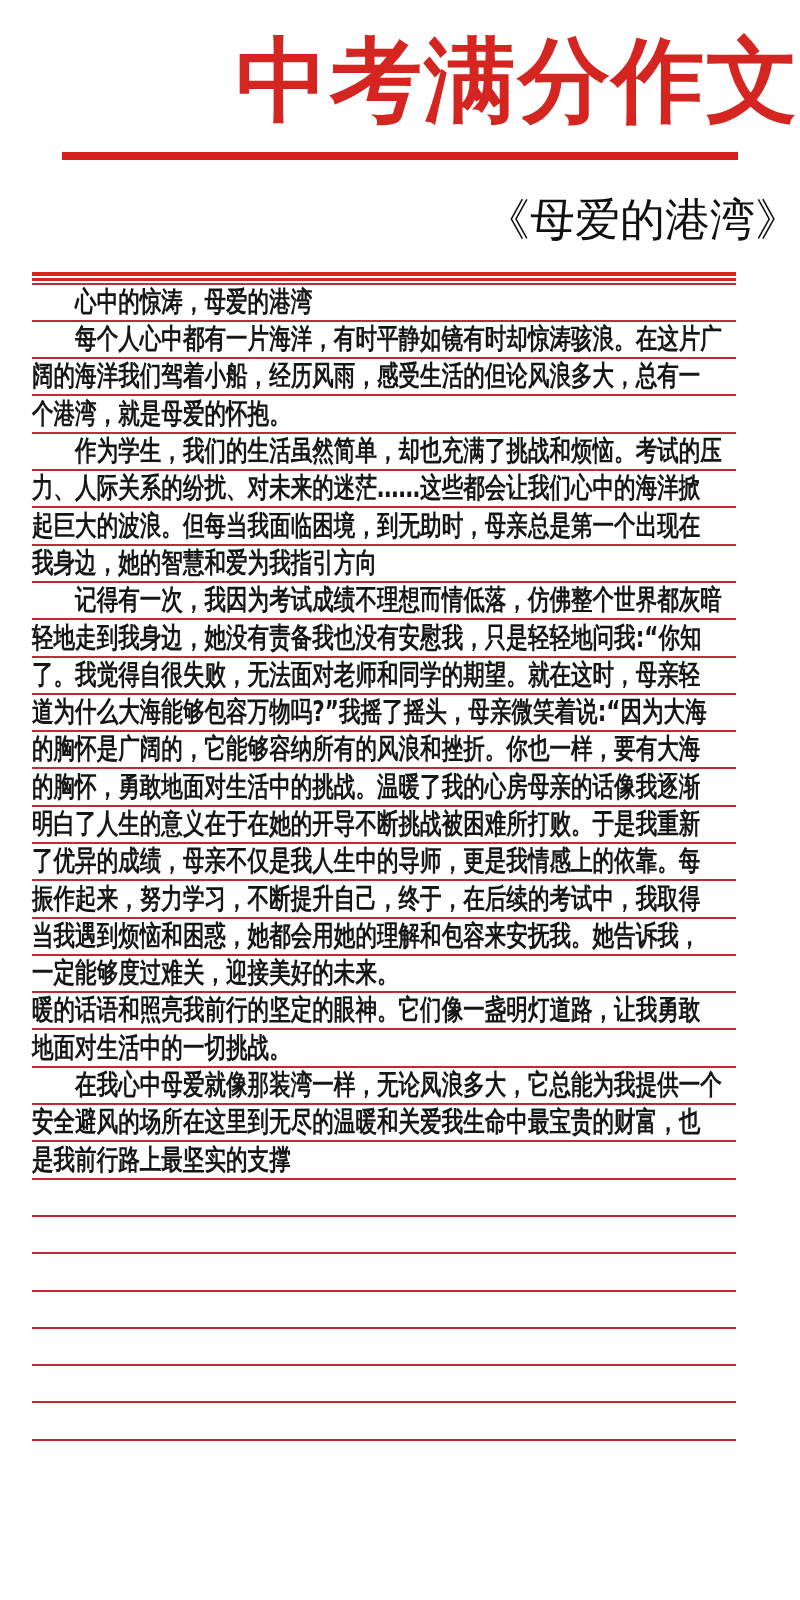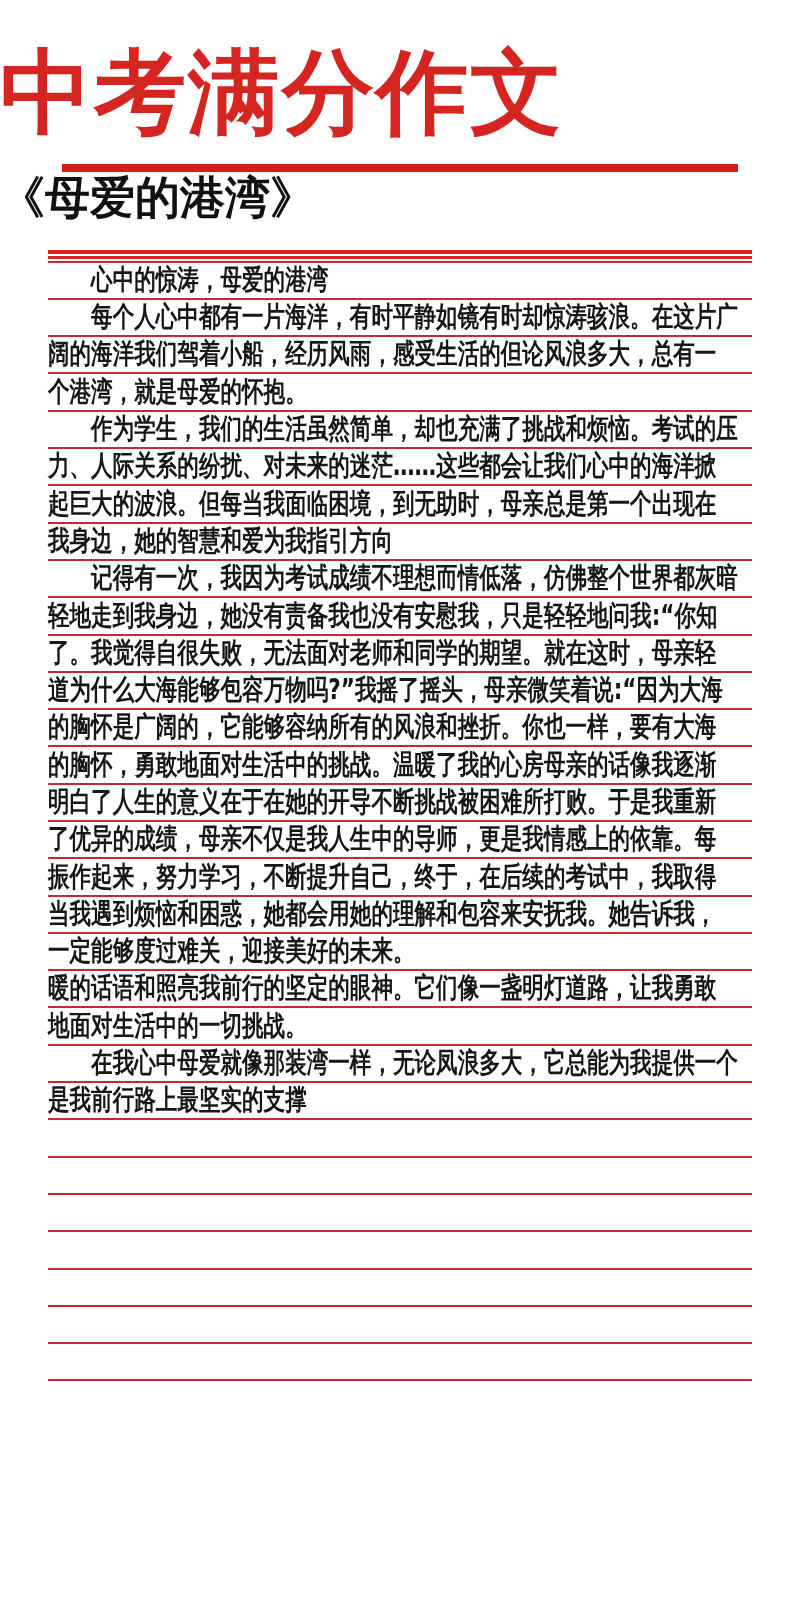--- a/index.html
+++ b/index.html
@@ -6,46 +6,47 @@
   body {
     width: 800px; height: 1600px;
     background: #ffffff;
     font-family: "DejaVu Sans", sans-serif;
     overflow: hidden;
   }
   .page { width: 800px; height: 1600px; position: relative; }
 
   
   .title {
-    margin-top: 40px;
-    text-align: left;
+    margin-top: 28px;
+    text-align: right;
     color: #d42521;
     font-size: 92px;
     font-weight: 900;
     line-height: 1.15;
     letter-spacing: 2px;
     white-space: nowrap;
   }
   .divider {
     width: 676px; height: 8px;
     margin: 18px auto 0 auto;
     background: #d41f1f;
   }
   .subtitle {
-    text-align: left;
+    margin-top: 34px;
+    text-align: right;
     color: #111111;
     font-size: 45px;
-    font-weight: 700;
+    font-weight: 400;
     line-height: 1.15;
     white-space: nowrap;
   }
 
   
   .essay {
-    margin: 26px 48px 0 48px;
+    margin: 26px 48px 0 32px;
     width: 704px;
   }
   .top-rule {
     height: 13px;
     background: linear-gradient(
       to bottom,
       #d42521 0px, #d42521 4px,
       #ffffff 4px, #ffffff 6px,
       #d42521 6px, #d42521 9px,
       #ffffff 9px, #ffffff 11px,
@@ -146,20 +147,23 @@
         <div class="row">
           <span class="txt">暖的话语和照亮我前行的坚定的眼神。它们像一盏明灯道路，让我勇敢</span>
         </div>
         <div class="row">
           <span class="txt">地面对生活中的一切挑战。</span>
         </div>
         <div class="row">
           <span class="txt indent">在我心中母爱就像那装湾一样，无论凤浪多大，它总能为我提供一个</span>
         </div>
         <div class="row">
+          <span class="txt">安全避风的场所在这里到无尽的温暖和关爱我生命中最宝贵的财富，也</span>
+        </div>
+        <div class="row">
           <span class="txt">是我前行路上最坚实的支撑</span>
         </div>
         <div class="row">
           <span class="txt"></span>
         </div>
         <div class="row">
           <span class="txt"></span>
         </div>
         <div class="row">
           <span class="txt"></span>

